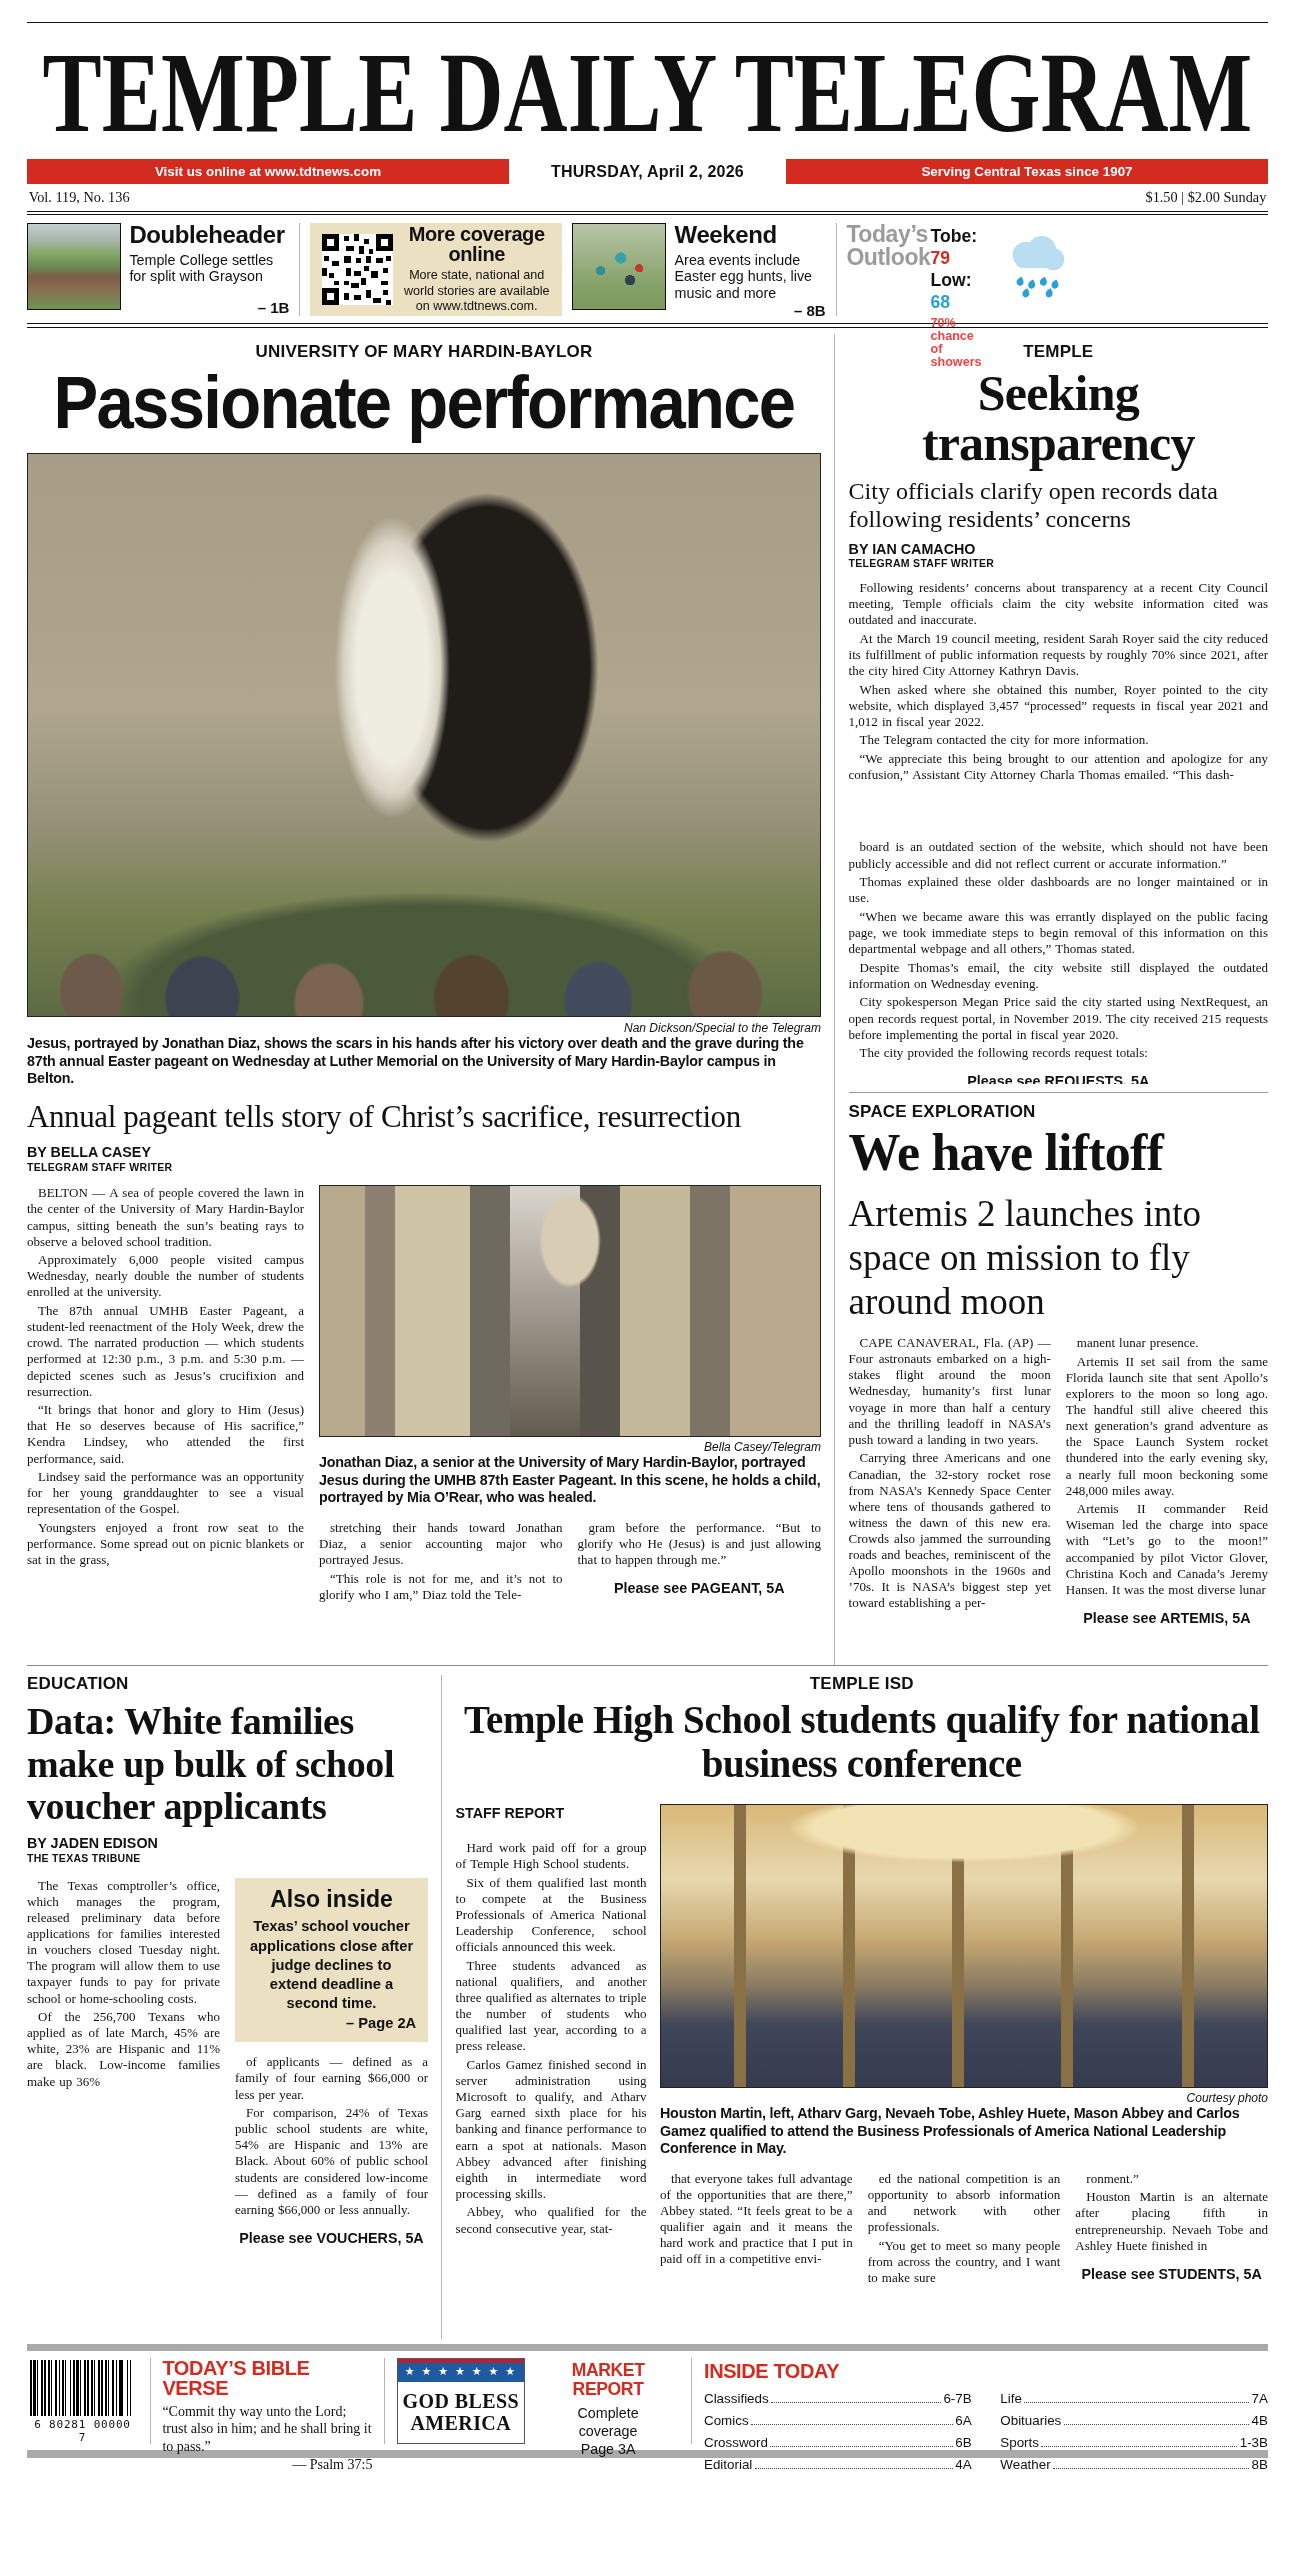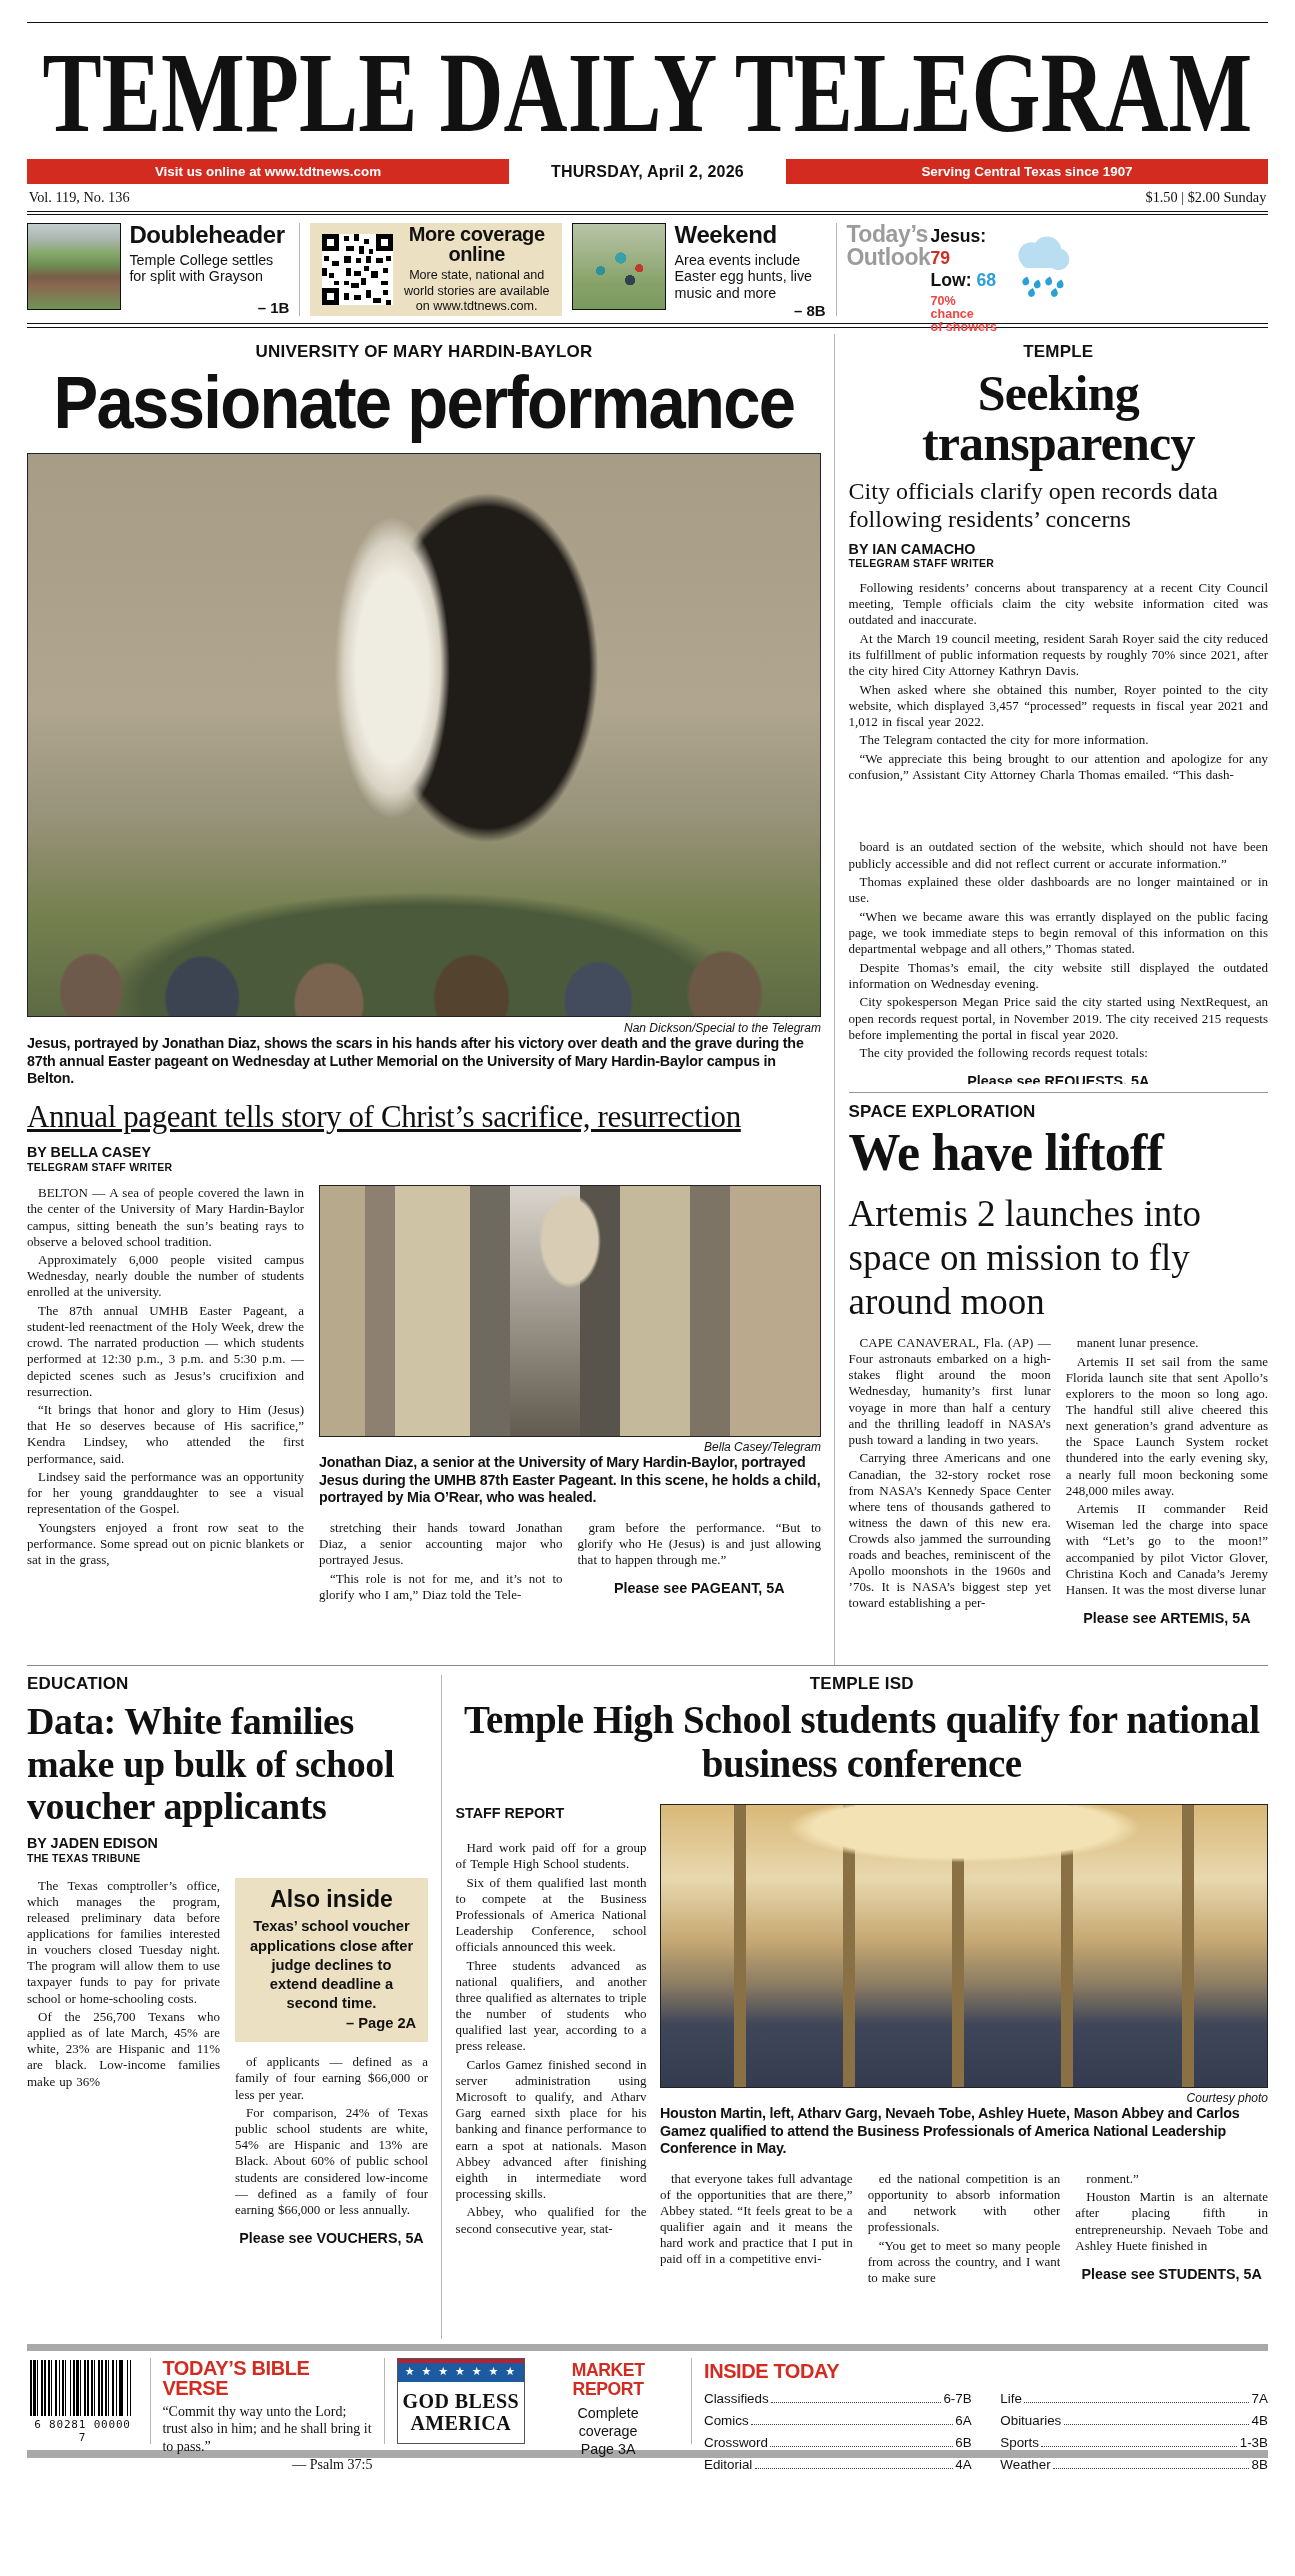--- a/index.html
+++ b/index.html
@@ -230,21 +230,21 @@
         <div class="ttitle">Weekend</div>
         <div class="tsub">Area events include Easter egg hunts, live music and more</div>
         <div class="tpage">– 8B</div>
       </div>
     </div>
     <div class="vdiv"></div>
     <div class="outlook">
       <div class="outlook-title">Today’s Outlook</div>
       <div class="outlook-body">
         <div class="temps">
-          <div><span>Jesus:</span>
+          <div><span>Tobe:</span>
                <span class="hi">79</span></div>
           <div><span>Low:</span>
                <span class="lo">68</span></div>
           <div class="chance">
             <span>70% chance</span><br>
             <span>of showers</span>
           </div>
         </div>
         <svg class="wicon" width="81" height="77" viewBox="0 0 96 92">
           <g fill="#b9ddf1">
@@ -270,21 +270,21 @@
   <div class="mainrow">
 
     <div class="leadpkg">
       <div class="kicker center" style="margin-top:8.4px;">UNIVERSITY OF MARY HARDIN-BAYLOR</div>
       <div class="hl-sans-huge">Passionate performance</div>
       <div class="main-photo">
         <div class="crowd"></div>
       </div>
       <div class="credit" style="margin-top:3.4px;">Nan Dickson/Special to the Telegram</div>
       <div class="caption">Jesus, portrayed by Jonathan Diaz, shows the scars in his hands after his victory over death and the grave during the 87th annual Easter pageant on Wednesday at Luther Memorial on the University of Mary Hardin-Baylor campus in Belton.</div>
-      <div class="hl-serif-big" style="font-weight:normal; font-size:31px; margin-top:11.8px; letter-spacing:-0.4px;text-decoration:underline;">Annual pageant tells story of Christ’s sacrifice, resurrection</div>
+      <div class="hl-serif-big" style="font-weight:normal; font-size:31px; margin-top:11.8px; letter-spacing:-0.4px;">Annual pageant tells story of Christ’s sacrifice, resurrection</div>
       <div style="margin-top:10px;">
         <div class="byline">BY BELLA CASEY</div>
         <div class="byline-org">TELEGRAM STAFF WRITER</div>
       </div>
       <div class="cols" style="margin-top:11.8px;">
         <div class="col body" style="flex:0 0 277px; height:470px;">
           <p>BELTON — A sea of people covered the lawn in the center of the University of Mary Hardin-Baylor campus, sitting beneath the sun’s beating rays to observe a beloved school tradition.</p>
           <p>Approximately 6,000 people visited campus Wednesday, nearly double the number of students enrolled at the university.</p>
           <p>The 87th annual UMHB Easter Pageant, a student-led reenactment of the Holy Week, drew the crowd. The narrated production — which students performed at 12:30 p.m., 3 p.m. and 5:30 p.m. — depicted scenes such as Jesus’s crucifixion and resurrection.</p>
           <p>“It brings that honor and glory to Him (Jesus) that He so deserves because of His sacrifice,” Kendra Lindsey, who attended the first performance, said.</p>

